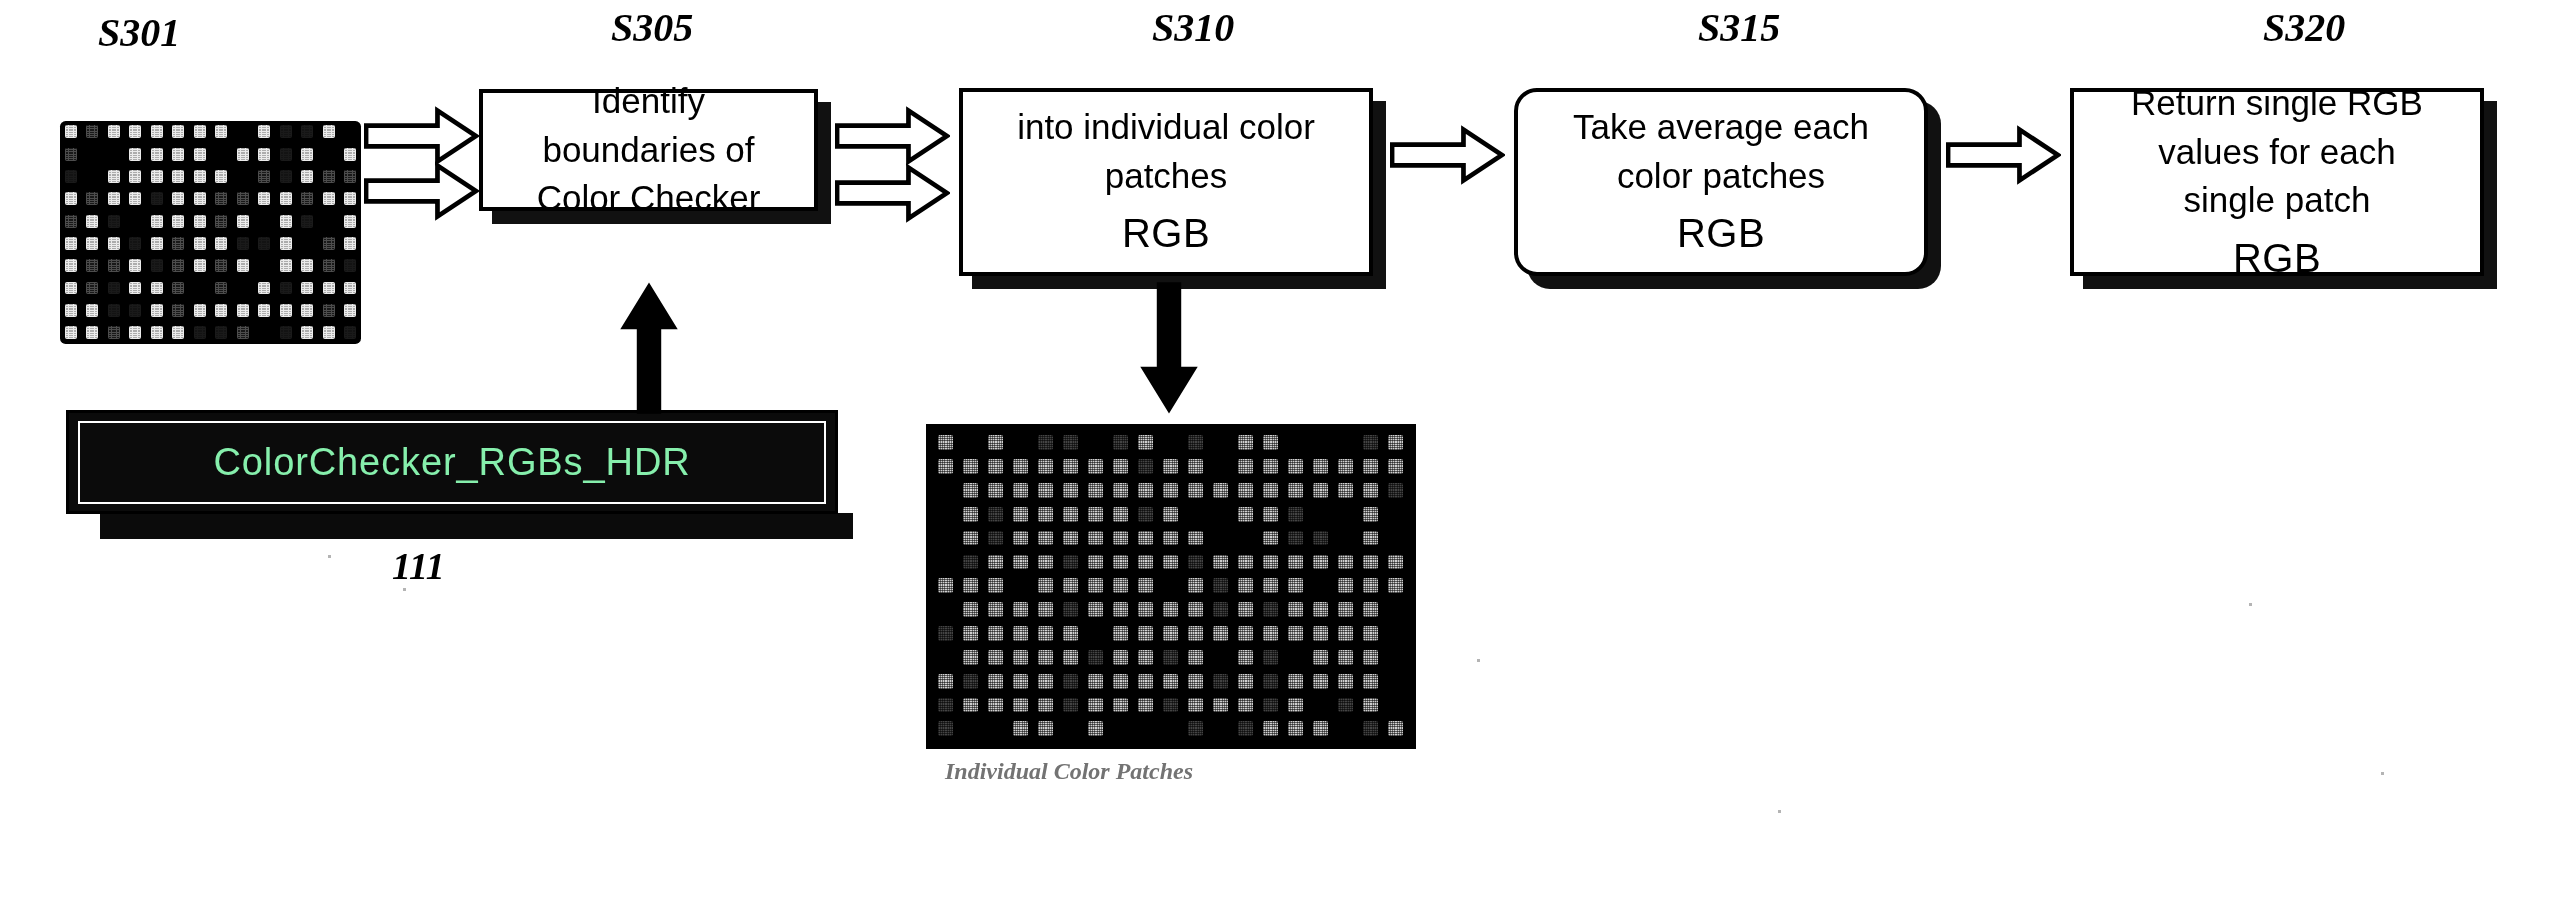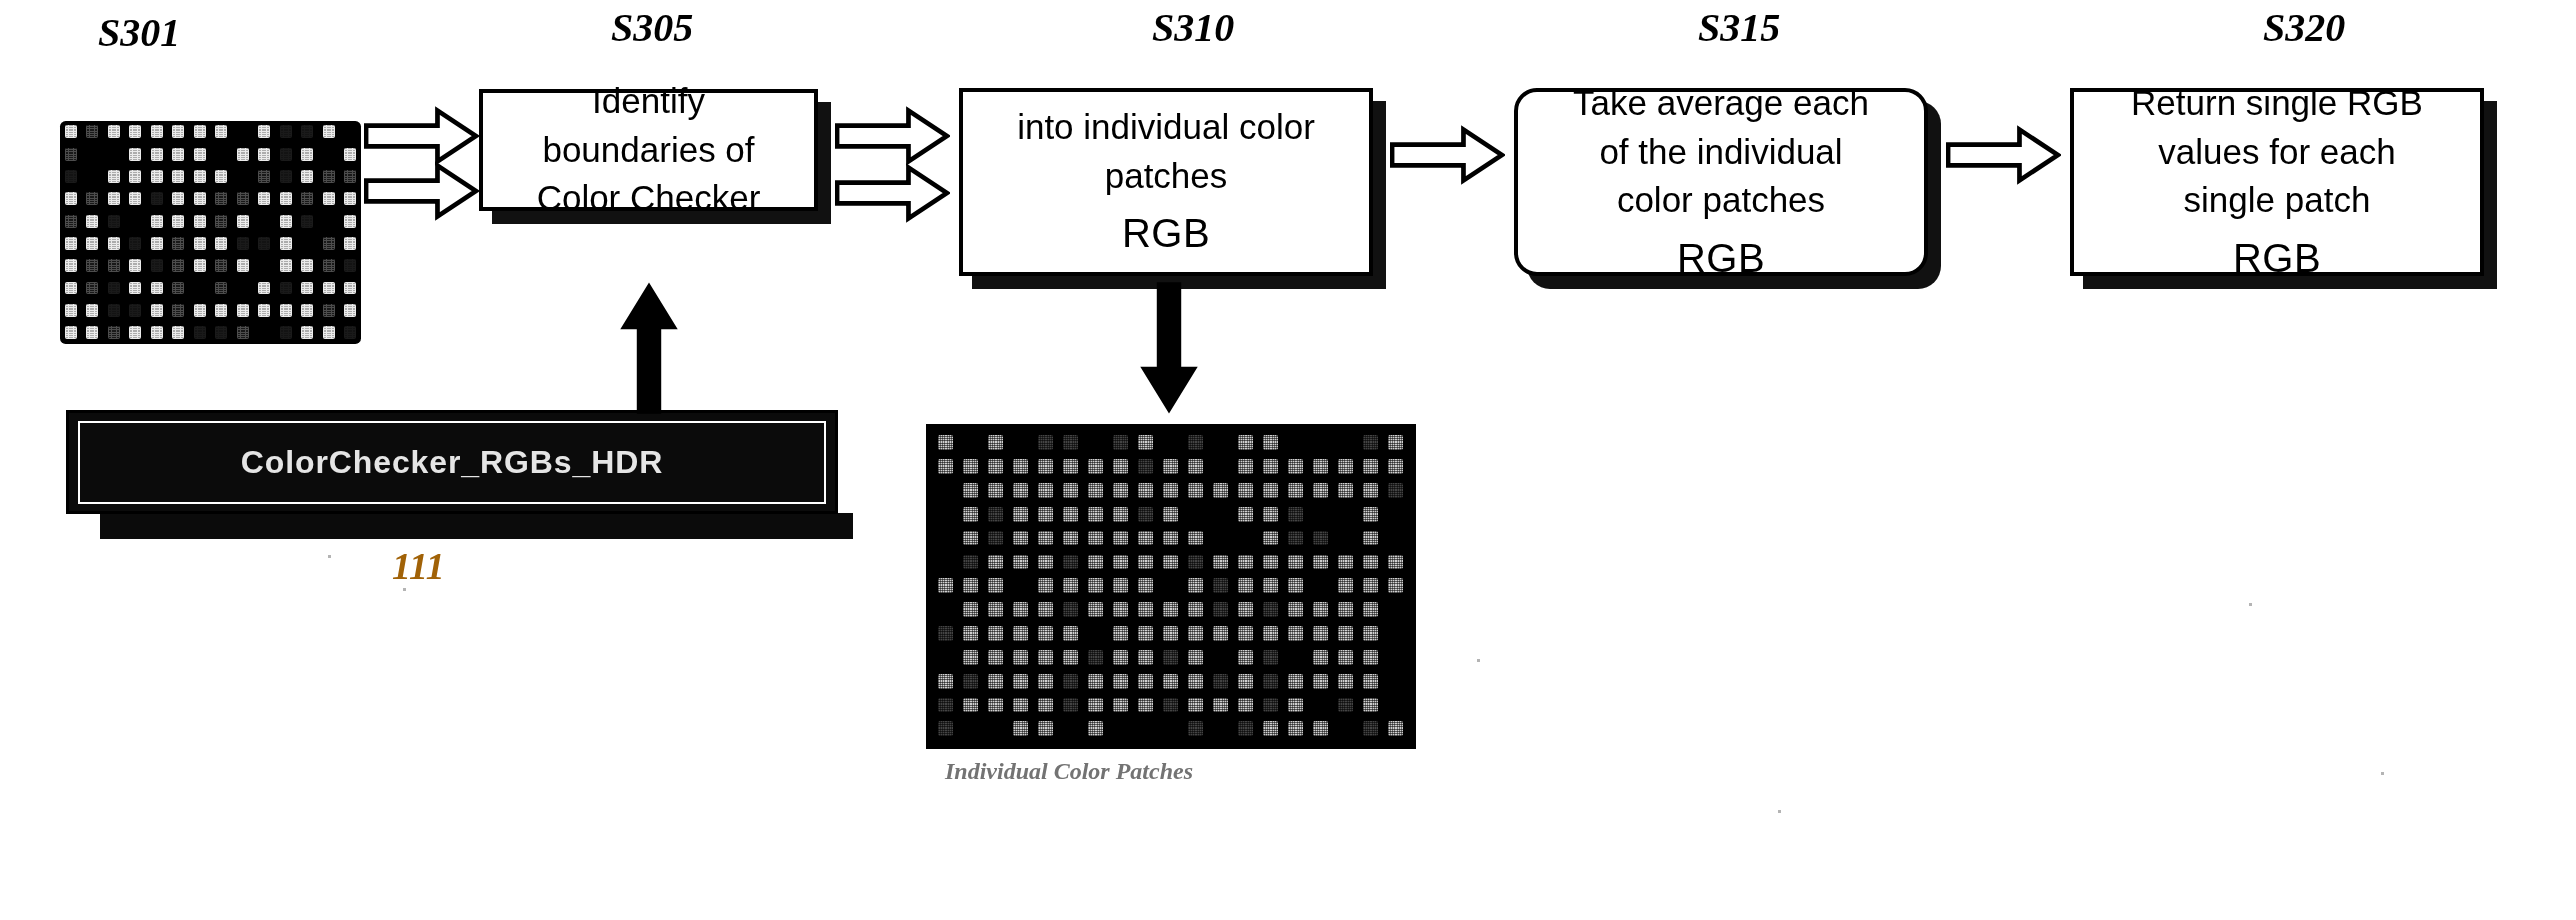--- a/index.html
+++ b/index.html
@@ -116,36 +116,36 @@
     justify-content: center;
   }
   .file-bar .inner {
     position: absolute;
     left: 9.4px; right: 9.4px; top: 7.5px; bottom: 7.5px;
     border: 2.8px solid #ffffff;
     box-sizing: border-box;
   }
   .file-bar .fname {
     position: relative;
-    color: #e5e5e5;
+    color: #86efac;
     font-family: "Liberation Sans", sans-serif;
-    font-size: 32px;
-    font-weight: bold;
+    font-size: 38px;
+    font-weight: normal;
     letter-spacing: 0.9px;
     white-space: nowrap;
     z-index: 2;
   }
 
   .ref-num {
     position: absolute;
     font-family: "Liberation Serif", serif;
     font-weight: bold;
     font-style: italic;
     font-size: 38px;
-    color: #a16207;
+    color: #000000;
   }
 
   
   .patches-img {
     position: absolute;
     background: #000;
     overflow: hidden;
   }
   .patches-img .grid {
     position: absolute;
@@ -660,21 +660,20 @@
   </div>
 
   <div class="arrow-h" style="left:1382px; top:124px; width:115px; height:62px;">
     <svg width="115" height="62" viewBox="0 0 122 66">
       <path d="M2,22 L78,22 L78,6 L119,33 L78,60 L78,44 L2,44 Z" fill="#ffffff" stroke="#000000" stroke-width="5" stroke-linejoin="miter"></path>
     </svg>
   </div>
 
   <div class="proc-box" style="left:1506px; top:88px; width:414px; height:188px;border-radius:23px;">
     <span class="line">Take average each</span>
-    <span class="line">of the individual</span>
     <span class="line">color patches</span>
     <span class="rgb">RGB</span>
   </div>
 
   <div class="arrow-h" style="left:1938px; top:124px; width:115px; height:62px;">
     <svg width="115" height="62" viewBox="0 0 122 66">
       <path d="M2,22 L78,22 L78,6 L119,33 L78,60 L78,44 L2,44 Z" fill="#ffffff" stroke="#000000" stroke-width="5" stroke-linejoin="miter"></path>
     </svg>
   </div>
 

